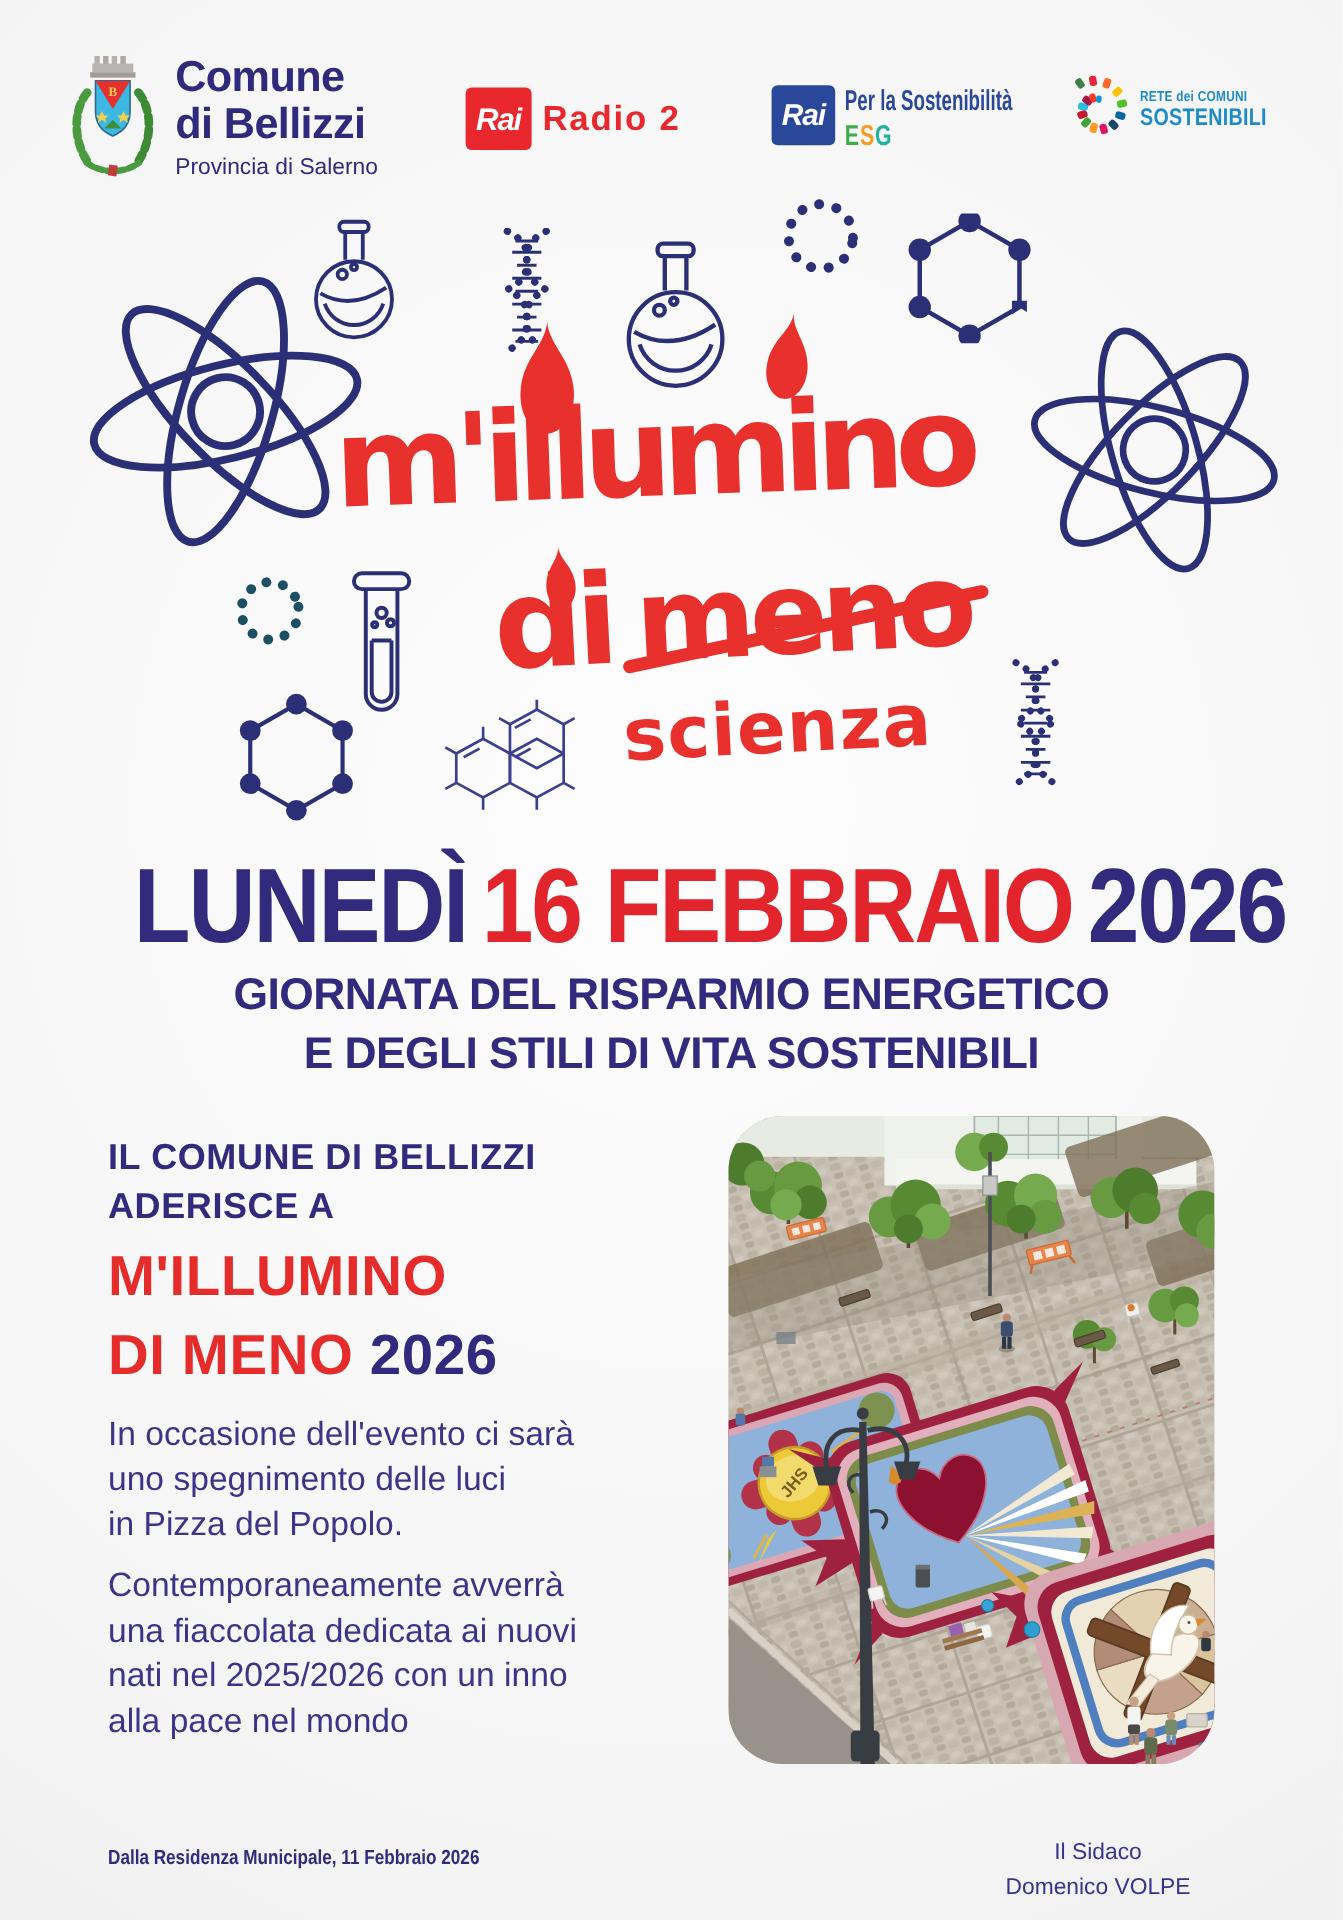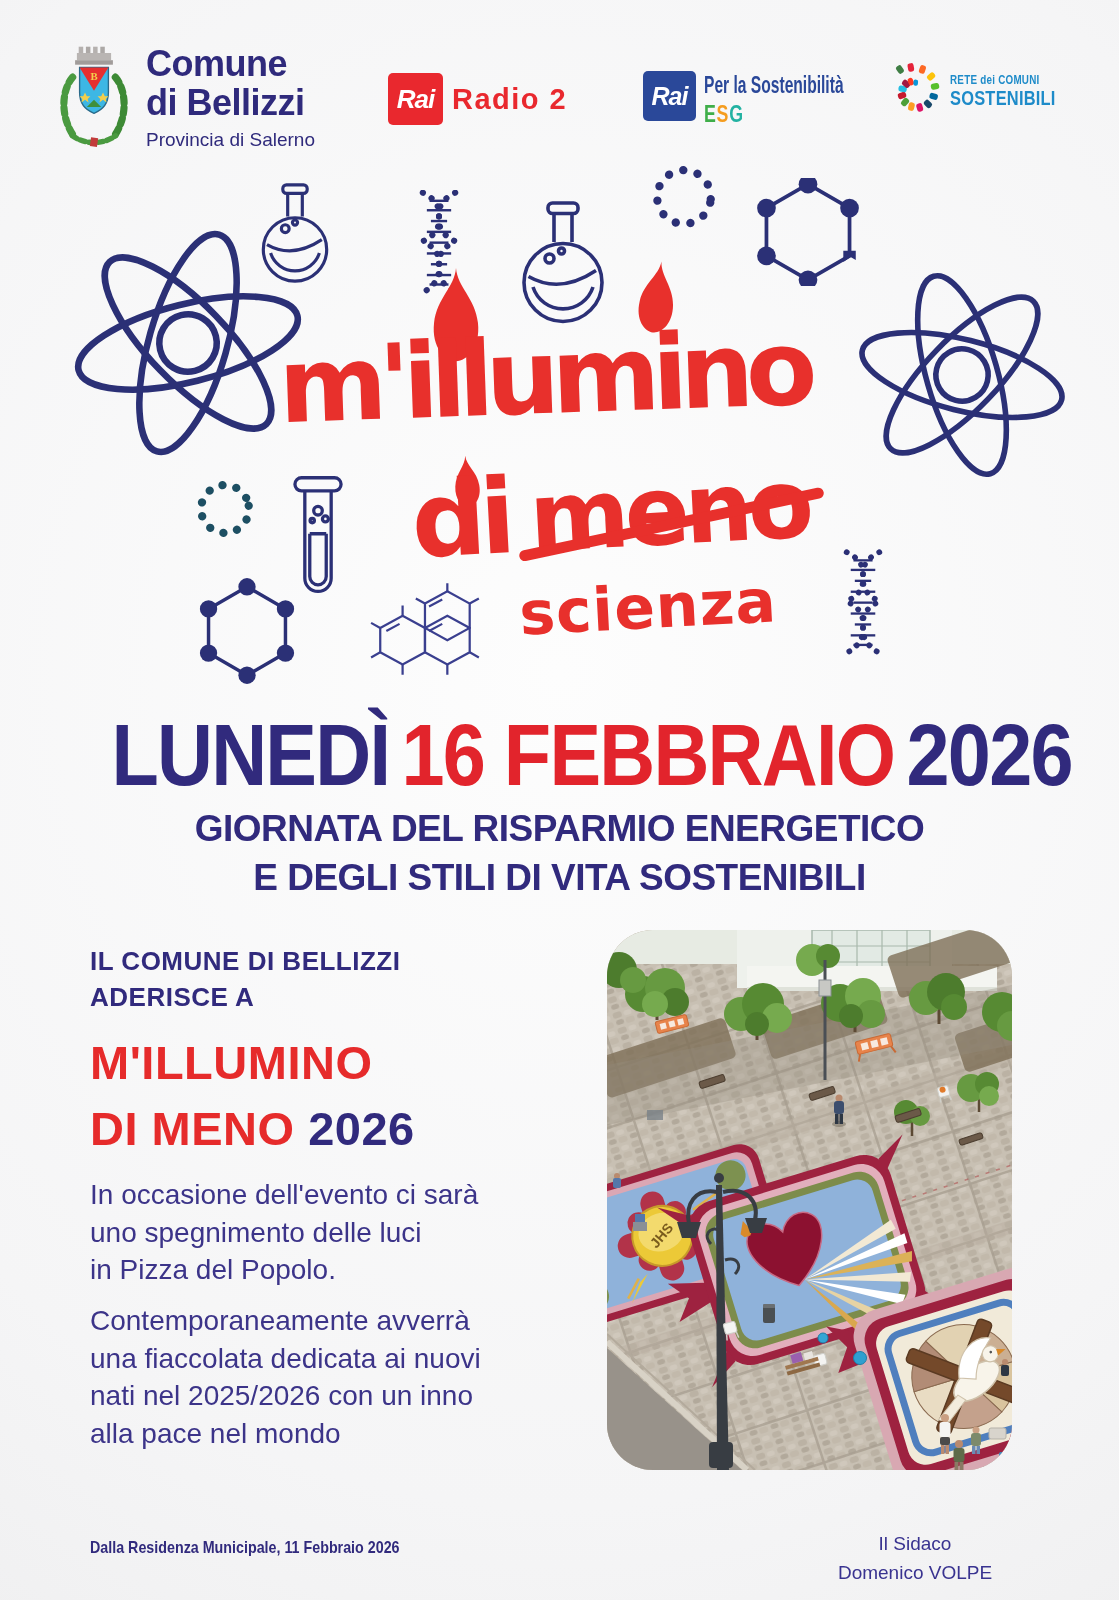--- a/index.html
+++ b/index.html
@@ -46,21 +46,21 @@
 
   
   .headline{top:704px;left:0;width:100%;text-align:center;padding-left:32px;}
   .headline .cond{display:inline-block;transform:scaleX(.88);transform-origin:center;
     font-size:88px;font-weight:800;letter-spacing:-2px;white-space:nowrap;}
   .hl-navy{color:#312a7d}.hl-red{color:#e2242c;margin:0 14px;}
   .subheadline{top:805px;left:0;width:100%;text-align:center;font-size:37px;font-weight:800;
     color:#312a7d;line-height:1.32;white-space:pre-line;letter-spacing:-.5px;}
 
   
-  .intro{left:90px;top:944px;font-size:26px;font-weight:800;color:#312a7d;line-height:1.38;letter-spacing:.5px;white-space:pre-line;}
+  .intro{left:90px;top:944px;font-size:30px;font-weight:800;color:#312a7d;line-height:1.38;letter-spacing:.5px;white-space:pre-line;}
   .event-title{left:90px;top:1030px;font-size:47px;font-weight:800;line-height:1.4;color:#e62b2b;letter-spacing:.5px;}
   .event-title .year{color:#312a7d;}
   .para{left:90px;width:500px;font-size:28px;color:#3c3489;line-height:1.34;white-space:pre-line;}
   .para1{top:1176px;} .para2{top:1302px;}
 
   
   .photo{left:607px;top:930px;width:405px;height:540px;border-radius:46px;overflow:hidden;background:#cbc3b6;}
   .photo svg{display:block;}
 
   

